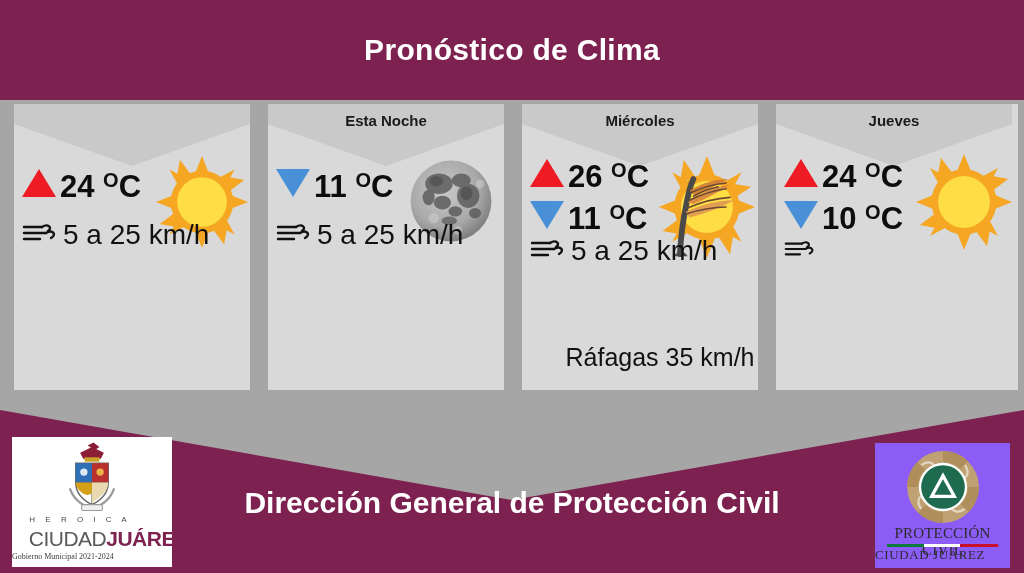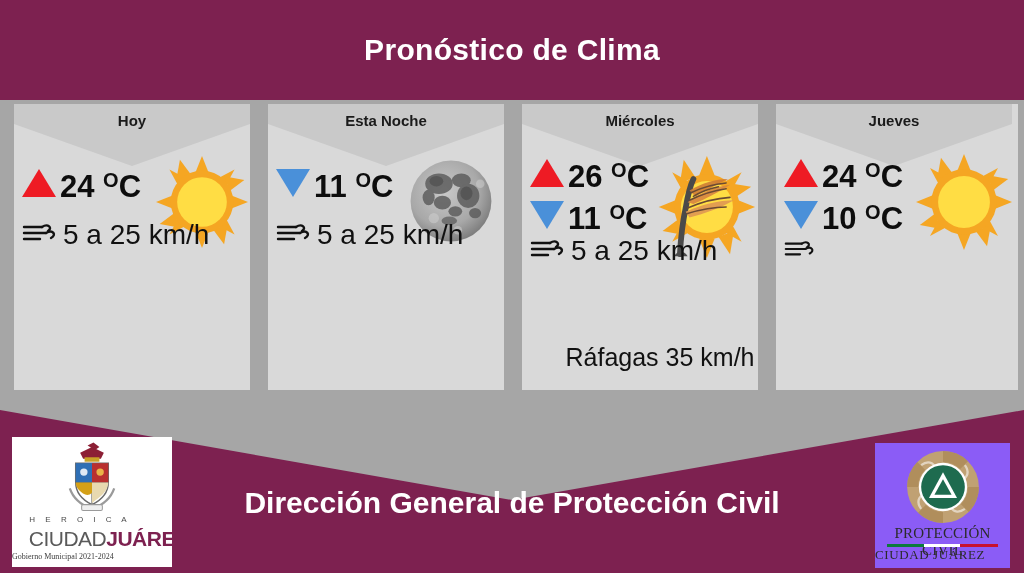--- a/index.html
+++ b/index.html
@@ -297,21 +297,20 @@
   <div class="header">
     <div class="line">Pronóstico de Clima</div>
   </div>
 
   <div class="midband"></div>
 
   <div class="cards">
 
     <div class="card c1">
       <div class="card-chev"></div>
-      <div class="card-day">Hoy</div>
       <div class="card-body">
 
         <div class="art" style="left:142px; top:2px;">
           <svg width="92" height="92" viewBox="0 0 100 100">
             <g fill="#f5a623">
               <polygon points="50,0 58,20 42,20"></polygon>
               <polygon points="50,100 58,80 42,80"></polygon>
               <polygon points="0,50 20,42 20,58"></polygon>
               <polygon points="100,50 80,42 80,58"></polygon>
               <polygon points="14.6,14.6 32,24 24,32"></polygon>

